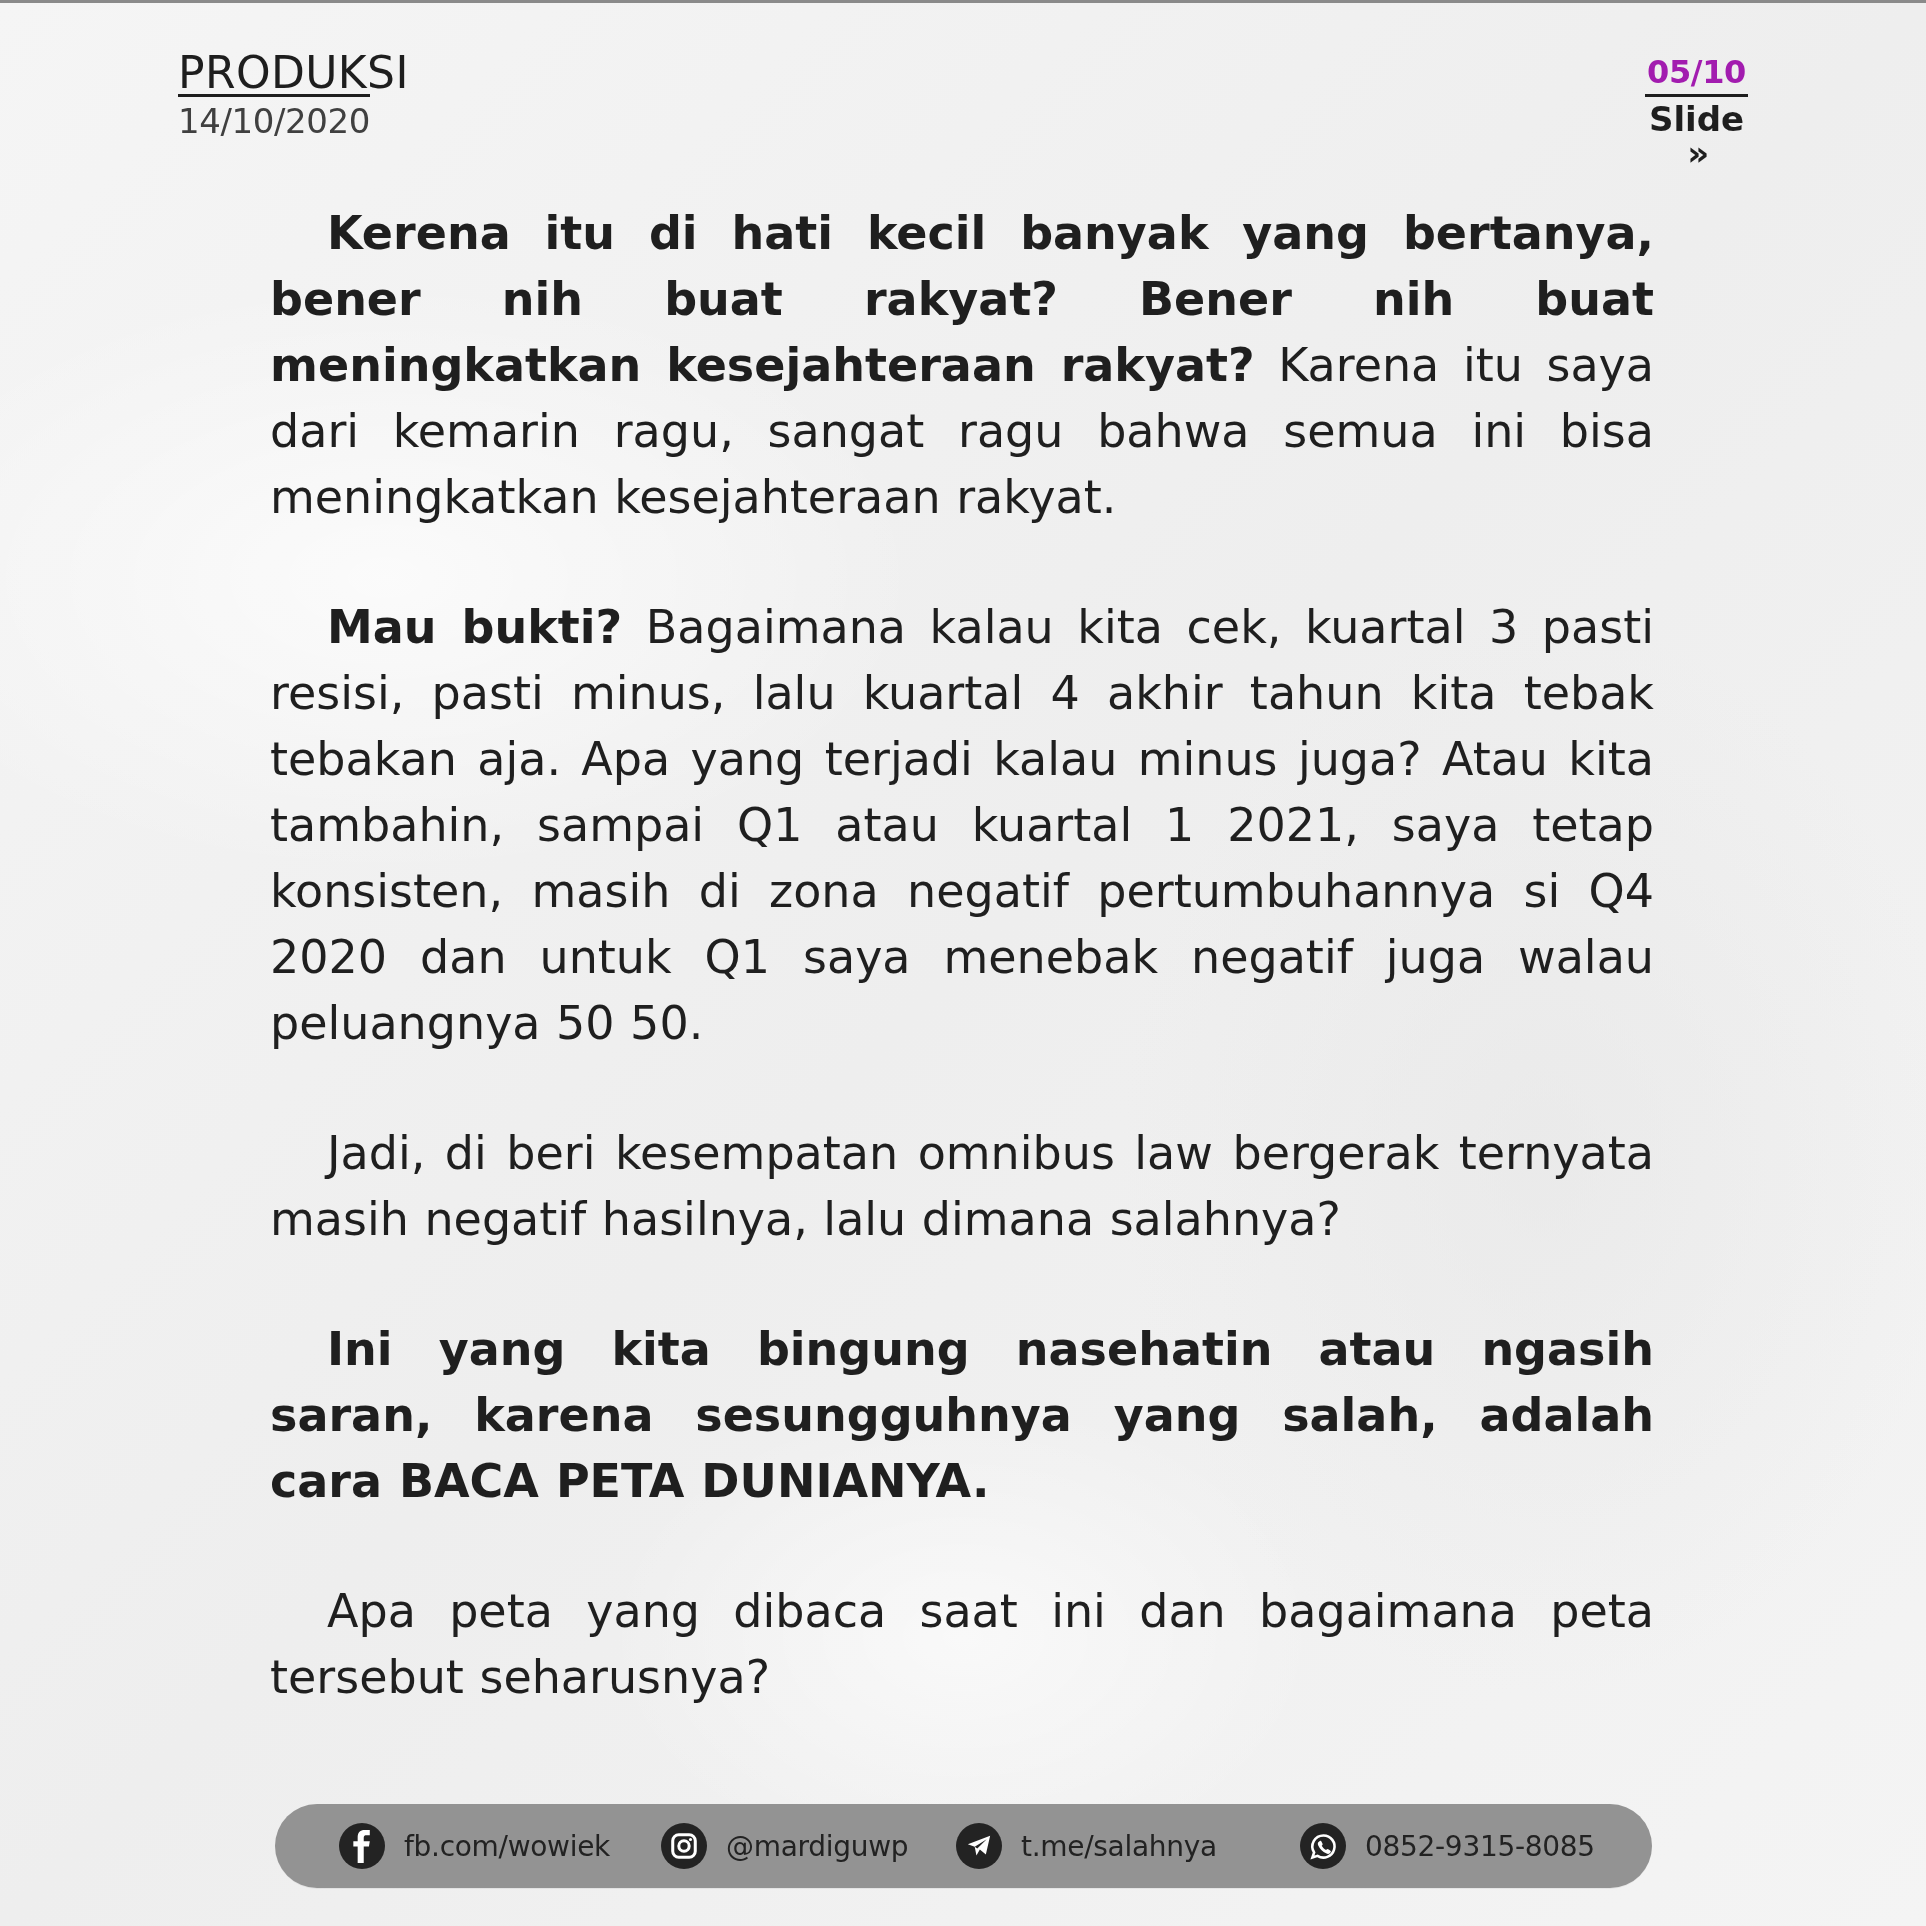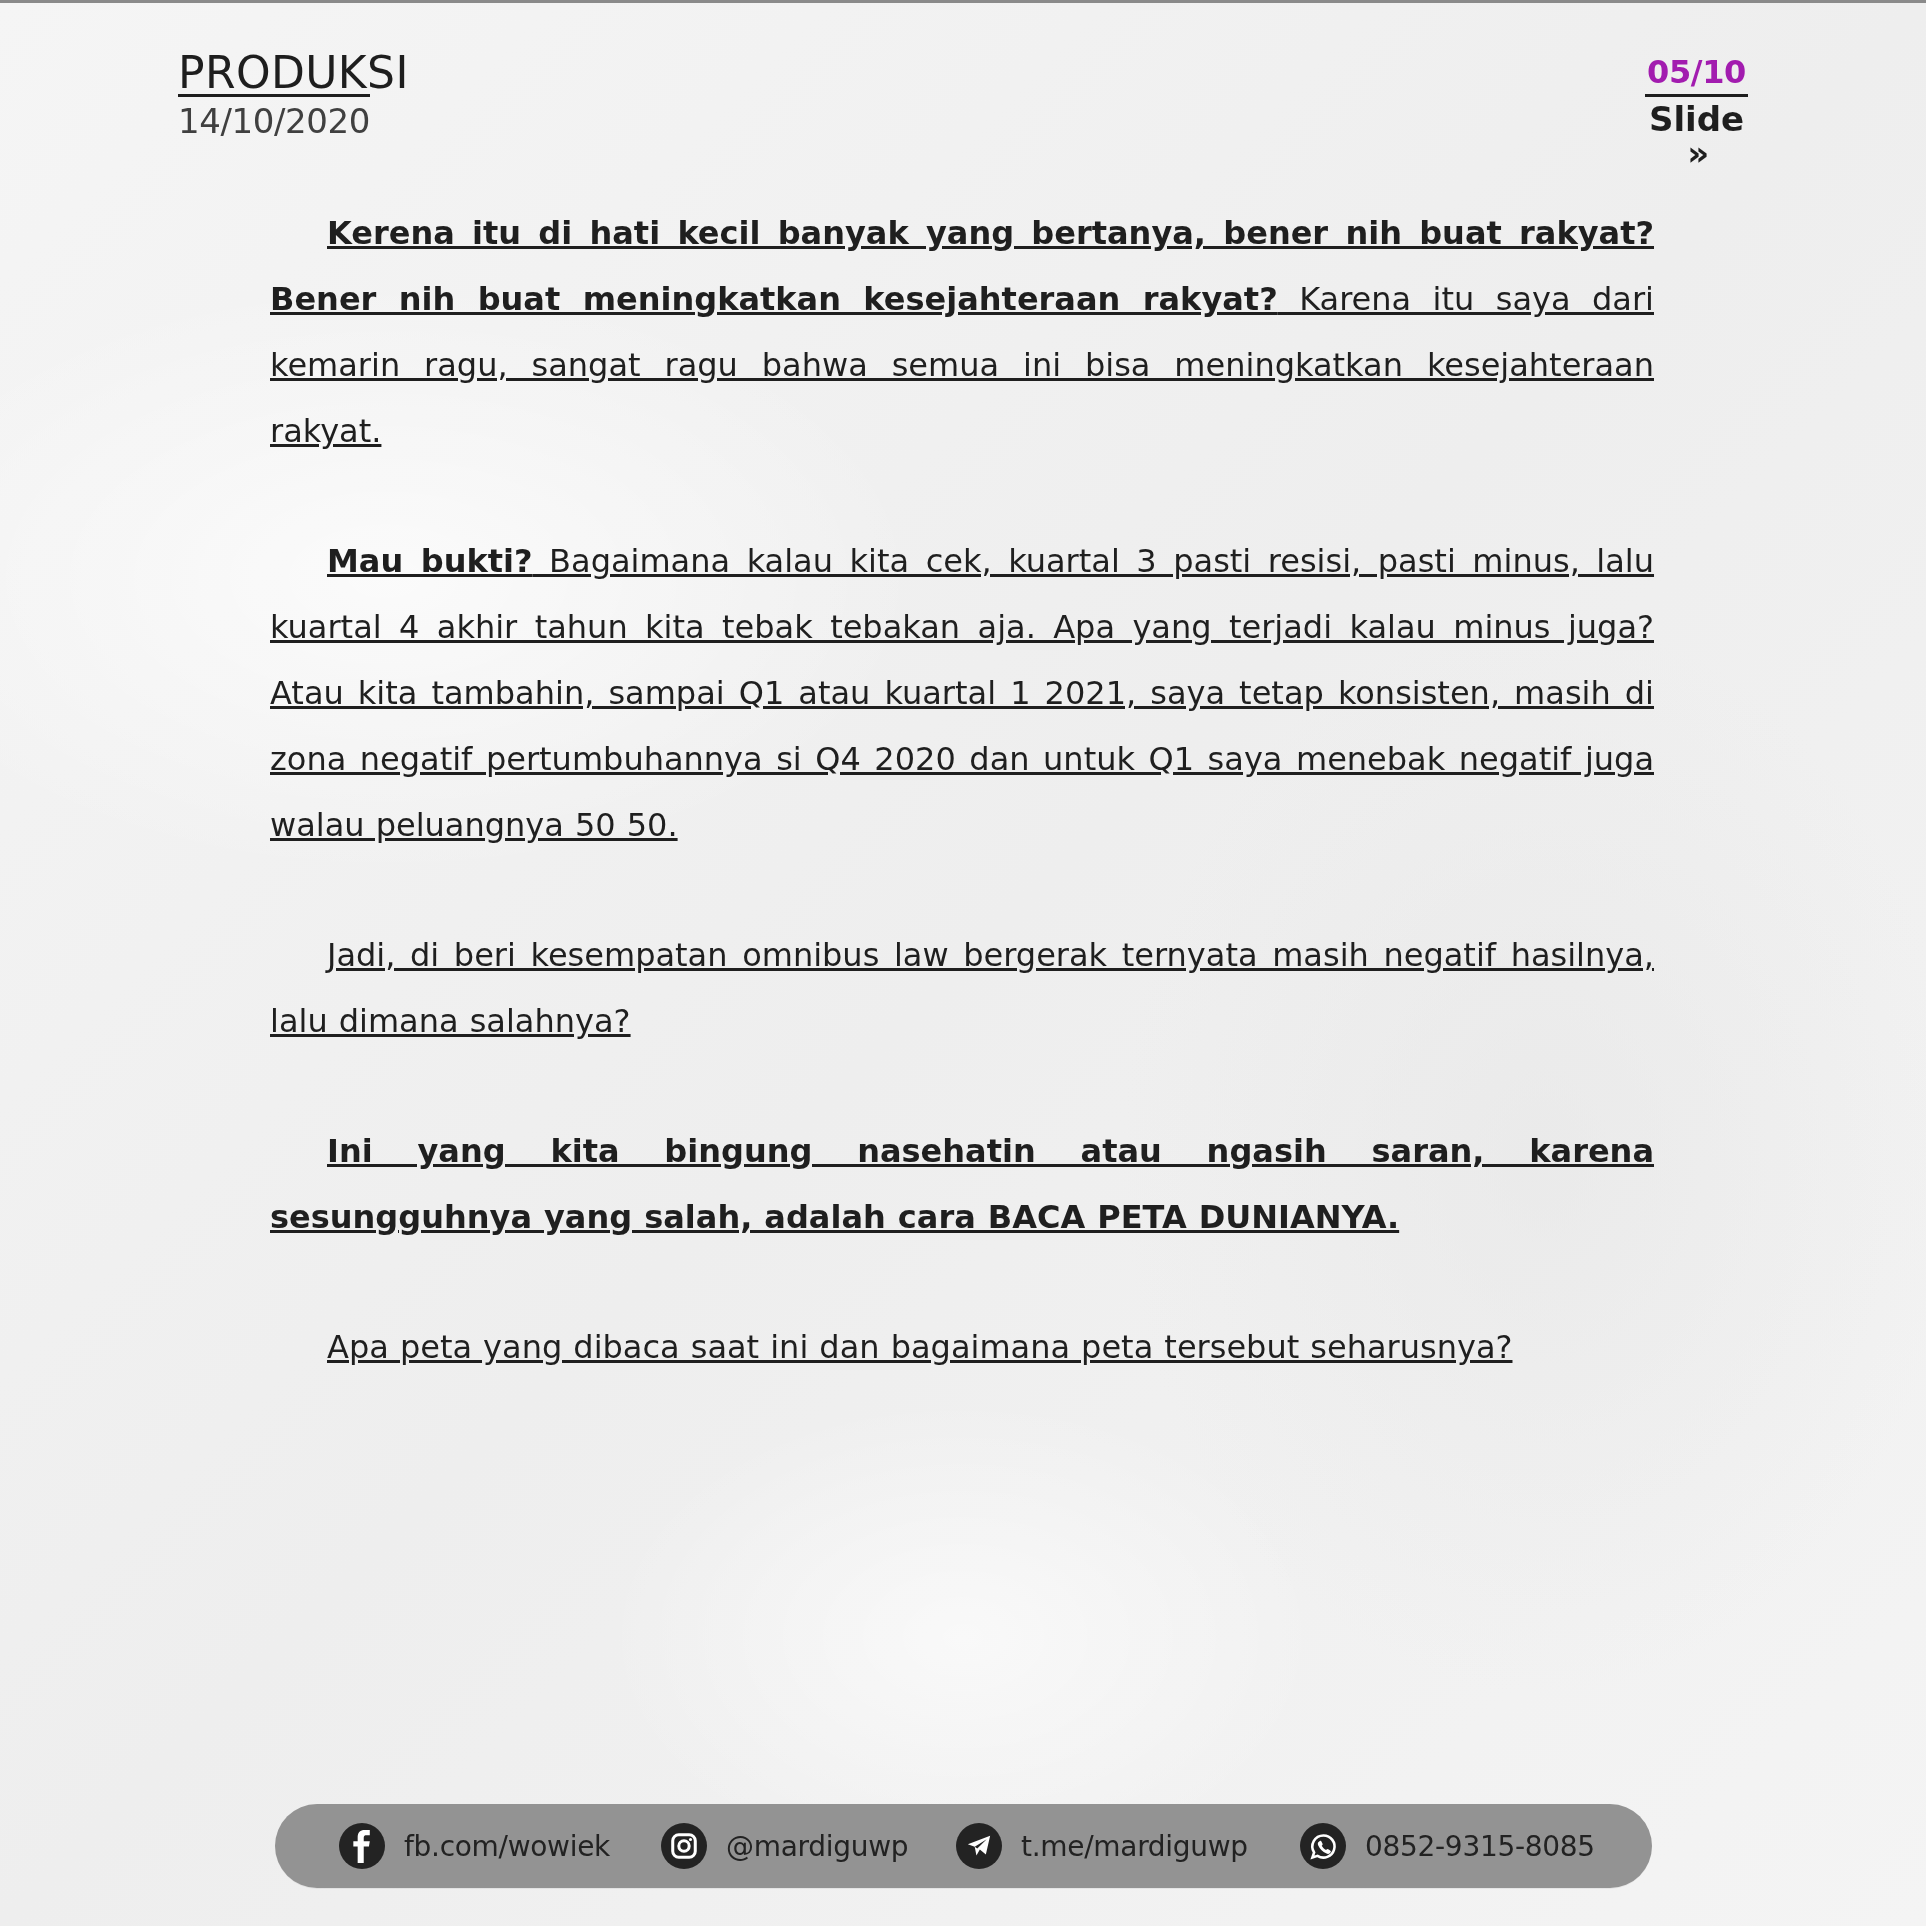--- a/index.html
+++ b/index.html
@@ -22,22 +22,22 @@
   .hdr-left .date { font-size: 34px; line-height: 39px; color: #404040; letter-spacing: -0.4px; }
 
   .hdr-right { position: absolute; left: 1645px; top: 53px; width: 103px; text-align: center; }
   .hdr-right .page { font-weight: bold; font-size: 32px; line-height: 39px; color: #a21caf; letter-spacing: -0.4px; }
   .hdr-right .rule { height: 3.4px; background: #1e1e1e; margin: 1.7px 0 5.1px 0; }
   .hdr-right .slide { font-weight: bold; font-size: 34px; line-height: 34px; color: #1e1e1e; }
   .hdr-right .chev { display: inline-block; margin-left: 3.4px; font-weight: bold; }
 
   .content { position: absolute; left: 270px; top: 200px; width: 1384px; }
   .para {
-    font-size: 32px; line-height: 66px; text-align: justify; text-indent: 57px;
-    margin: 0; color: #1f1f1f; word-spacing: 0.9px; text-decoration: underline;
+    font-size: 46px; line-height: 66px; text-align: justify; text-indent: 57px;
+    margin: 0; color: #1f1f1f; word-spacing: 0.9px;
   }
   .para b { font-weight: bold; }
   .p1 { margin-top: 0; }
   .p2 { margin-top: 64px; }
   .p3 { margin-top: 64px; }
   .p4 { margin-top: 64px; }
   .p5 { margin-top: 64px; }
 
   .footer {
     position: absolute; left: 275px; top: 1804px; width: 1377px; height: 84px;
@@ -98,21 +98,21 @@
     </span>
     <span class="label">@mardiguwp</span>
   </div>
   <div class="contact c3">
     <span class="icon-circle">
       <svg width="26" height="24" viewBox="0 0 30 28">
           <path d="M28 2 L2 12 L10 15 L12 25 L16 18 L23 24 Z" fill="#fff"></path>
           <path d="M10 15 L24 6 L13 17 Z" fill="#232323"></path>
         </svg>
     </span>
-    <span class="label">t.me/mardiguwp</span>
+    <span class="label">t.me/salahnya</span>
   </div>
   <div class="contact c4">
     <span class="icon-circle">
       <svg width="29" height="29" viewBox="0 0 34 34">
           <path d="M17 4 a13 13 0 1 1 -7 24 l-6 2 l2 -6 a13 13 0 0 1 11 -20z" fill="none" stroke="#fff" stroke-width="3"></path>
           <path d="M12 11 c1 -1 2 -1 3 1 l1 2 c0 1 -1 2 -1 2 c1 2 3 4 5 5 c0 0 1 -1 2 -1 l2 1 c2 1 2 2 1 3 c-1 2 -3 2 -5 1 c-4 -2 -7 -5 -9 -9 c-1 -2 -1 -4 1 -5z" fill="#fff"></path>
         </svg>
     </span>
     <span class="label">0852-9315-8085</span>
   </div>

